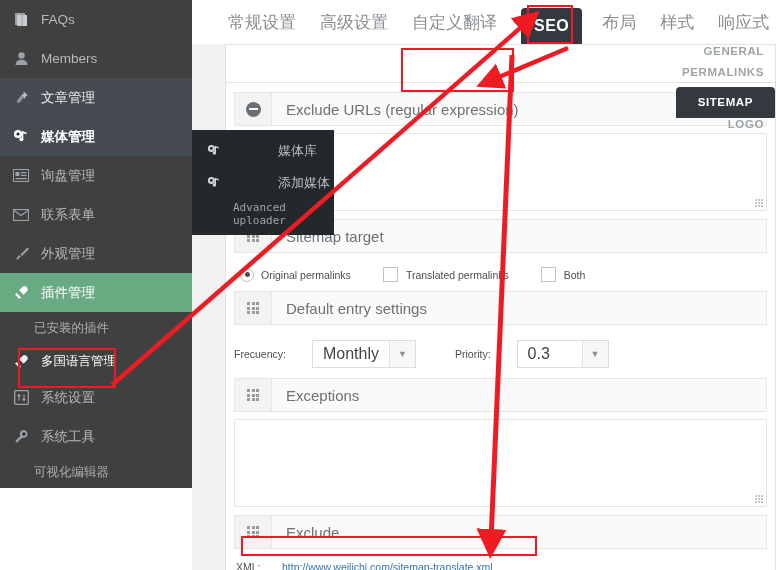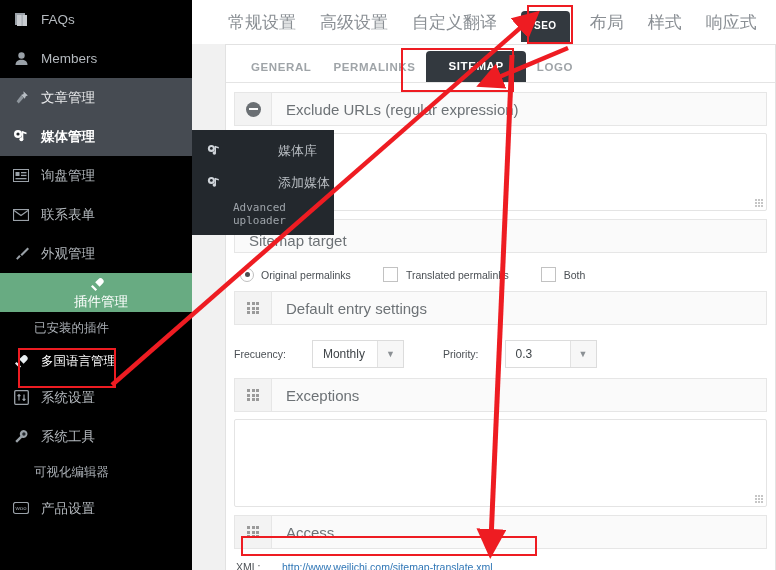--- a/index.html
+++ b/index.html
@@ -12,39 +12,39 @@
   #root {
     position: relative;
     width: 776px; height: 570px;
     overflow: hidden;
   }
 
   
   .sidebar {
     position: absolute;
     left: 0; top: 0;
-    width: 192px; height: 570px;
-    background: #000000;
+    width: 192px; height: 488px;
+    background: #404040;
     color: #b4b9be;
     overflow: hidden;
     z-index: 20;
   }
   .side-item {
     position: relative;
     display: flex;
     align-items: center;
     height: 39px;
     padding-left: 10px;
     font-size: 13.5px;
     color: #b4b9be;
     box-sizing: border-box;
   }
   .side-item.hl      { background: #464b52; color: #e9eaec; }
   .side-item.current { background: #464b52; color: #ffffff; font-weight: bold; }
-  .side-item.green   { background: #68ab82; color: #ffffff; flex-direction: column; }
+  .side-item.green   { background: #68ab82; color: #ffffff; }
   .side-item.sub {
     height: 33px;
     padding-left: 34px;
     font-size: 12.5px;
     color: #a8adb3;
   }
   .side-item.sub.bold { color: #ffffff; font-weight: normal; }
   .side-ico {
     width: 22px; height: 20px;
     margin-right: 9px;
@@ -115,21 +115,21 @@
     font-size: 17px;
     color: #8a8f94;
     margin-right: 24px;
     white-space: nowrap;
     line-height: 1;
     text-align: center;
   }
   .tab.active {
     background: #33393f;
     color: #ffffff;
-    font-size: 10px;
+    font-size: 16px;
     font-weight: bold;
     letter-spacing: 0.5px;
     padding: 10px 13px 11px;
     border-radius: 4px 4px 0 0;
     margin-right: 20px;
     margin-top: 8px;
   }
 
   .card {
     position: absolute;
@@ -141,20 +141,21 @@
     border-bottom: none;
     box-sizing: border-box;
   }
   .subtabbar {
     display: flex;
     align-items: flex-end;
     height: 38px;
     padding-left: 14px;
     border-bottom: 1px solid #e4e4e4;
     box-sizing: border-box;
+    flex-direction: column;
   }
   .subtab {
     font-size: 11.5px;
     font-weight: bold;
     color: #9fa4a8;
     letter-spacing: 0.6px;
     padding: 0 11px 9px;
     white-space: nowrap;
   }
   .subtab.active {
@@ -247,21 +248,21 @@
     display: flex; align-items: stretch;
     border: 1px solid #dcdcdc;
     background: #fff;
     height: 26px;
     min-width: 90px;
     margin-right: 20px;
   }
   .sel .val {
     display: flex; align-items: center;
     padding: 0 10px;
-    font-size: 12px;
+    font-size: 16px;
     color: #3f4448;
     flex: 1;
     white-space: nowrap;
   }
   .sel .arw {
     width: 25px;
     border-left: 1px solid #e2e2e2;
     background: #f7f7f7;
     display: flex; align-items: center; justify-content: center;
     color: #8b9094;
@@ -509,21 +510,21 @@
               <i></i>
               <i></i>
               <i></i>
               <i></i>
               <i></i>
               <i></i>
               <i></i>
             </span>
         </div>
 
-        <div class="sec-head" style="margin-top:8px;flex-direction:column;">
+        <div class="sec-head" style="margin-top:8px;">
           <div class="sec-handle">
             <span class="dotgrid">
                 <i></i>
                 <i></i>
                 <i></i>
                 <i></i>
                 <i></i>
                 <i></i>
                 <i></i>
                 <i></i>
@@ -615,21 +616,21 @@
                 <i></i>
                 <i></i>
                 <i></i>
                 <i></i>
                 <i></i>
                 <i></i>
                 <i></i>
                 <i></i>
               </span>
           </div>
-          <div class="sec-title">Access</div>
+          <div class="sec-title">Exclude</div>
         </div>
         <div class="accessrow">
           <span class="k">XML:</span>
           <a class="lnk" href="#">http://www.weilichi.com/sitemap-translate.xml</a>
         </div>
 
       </div>
     </div>
   </div>
 

